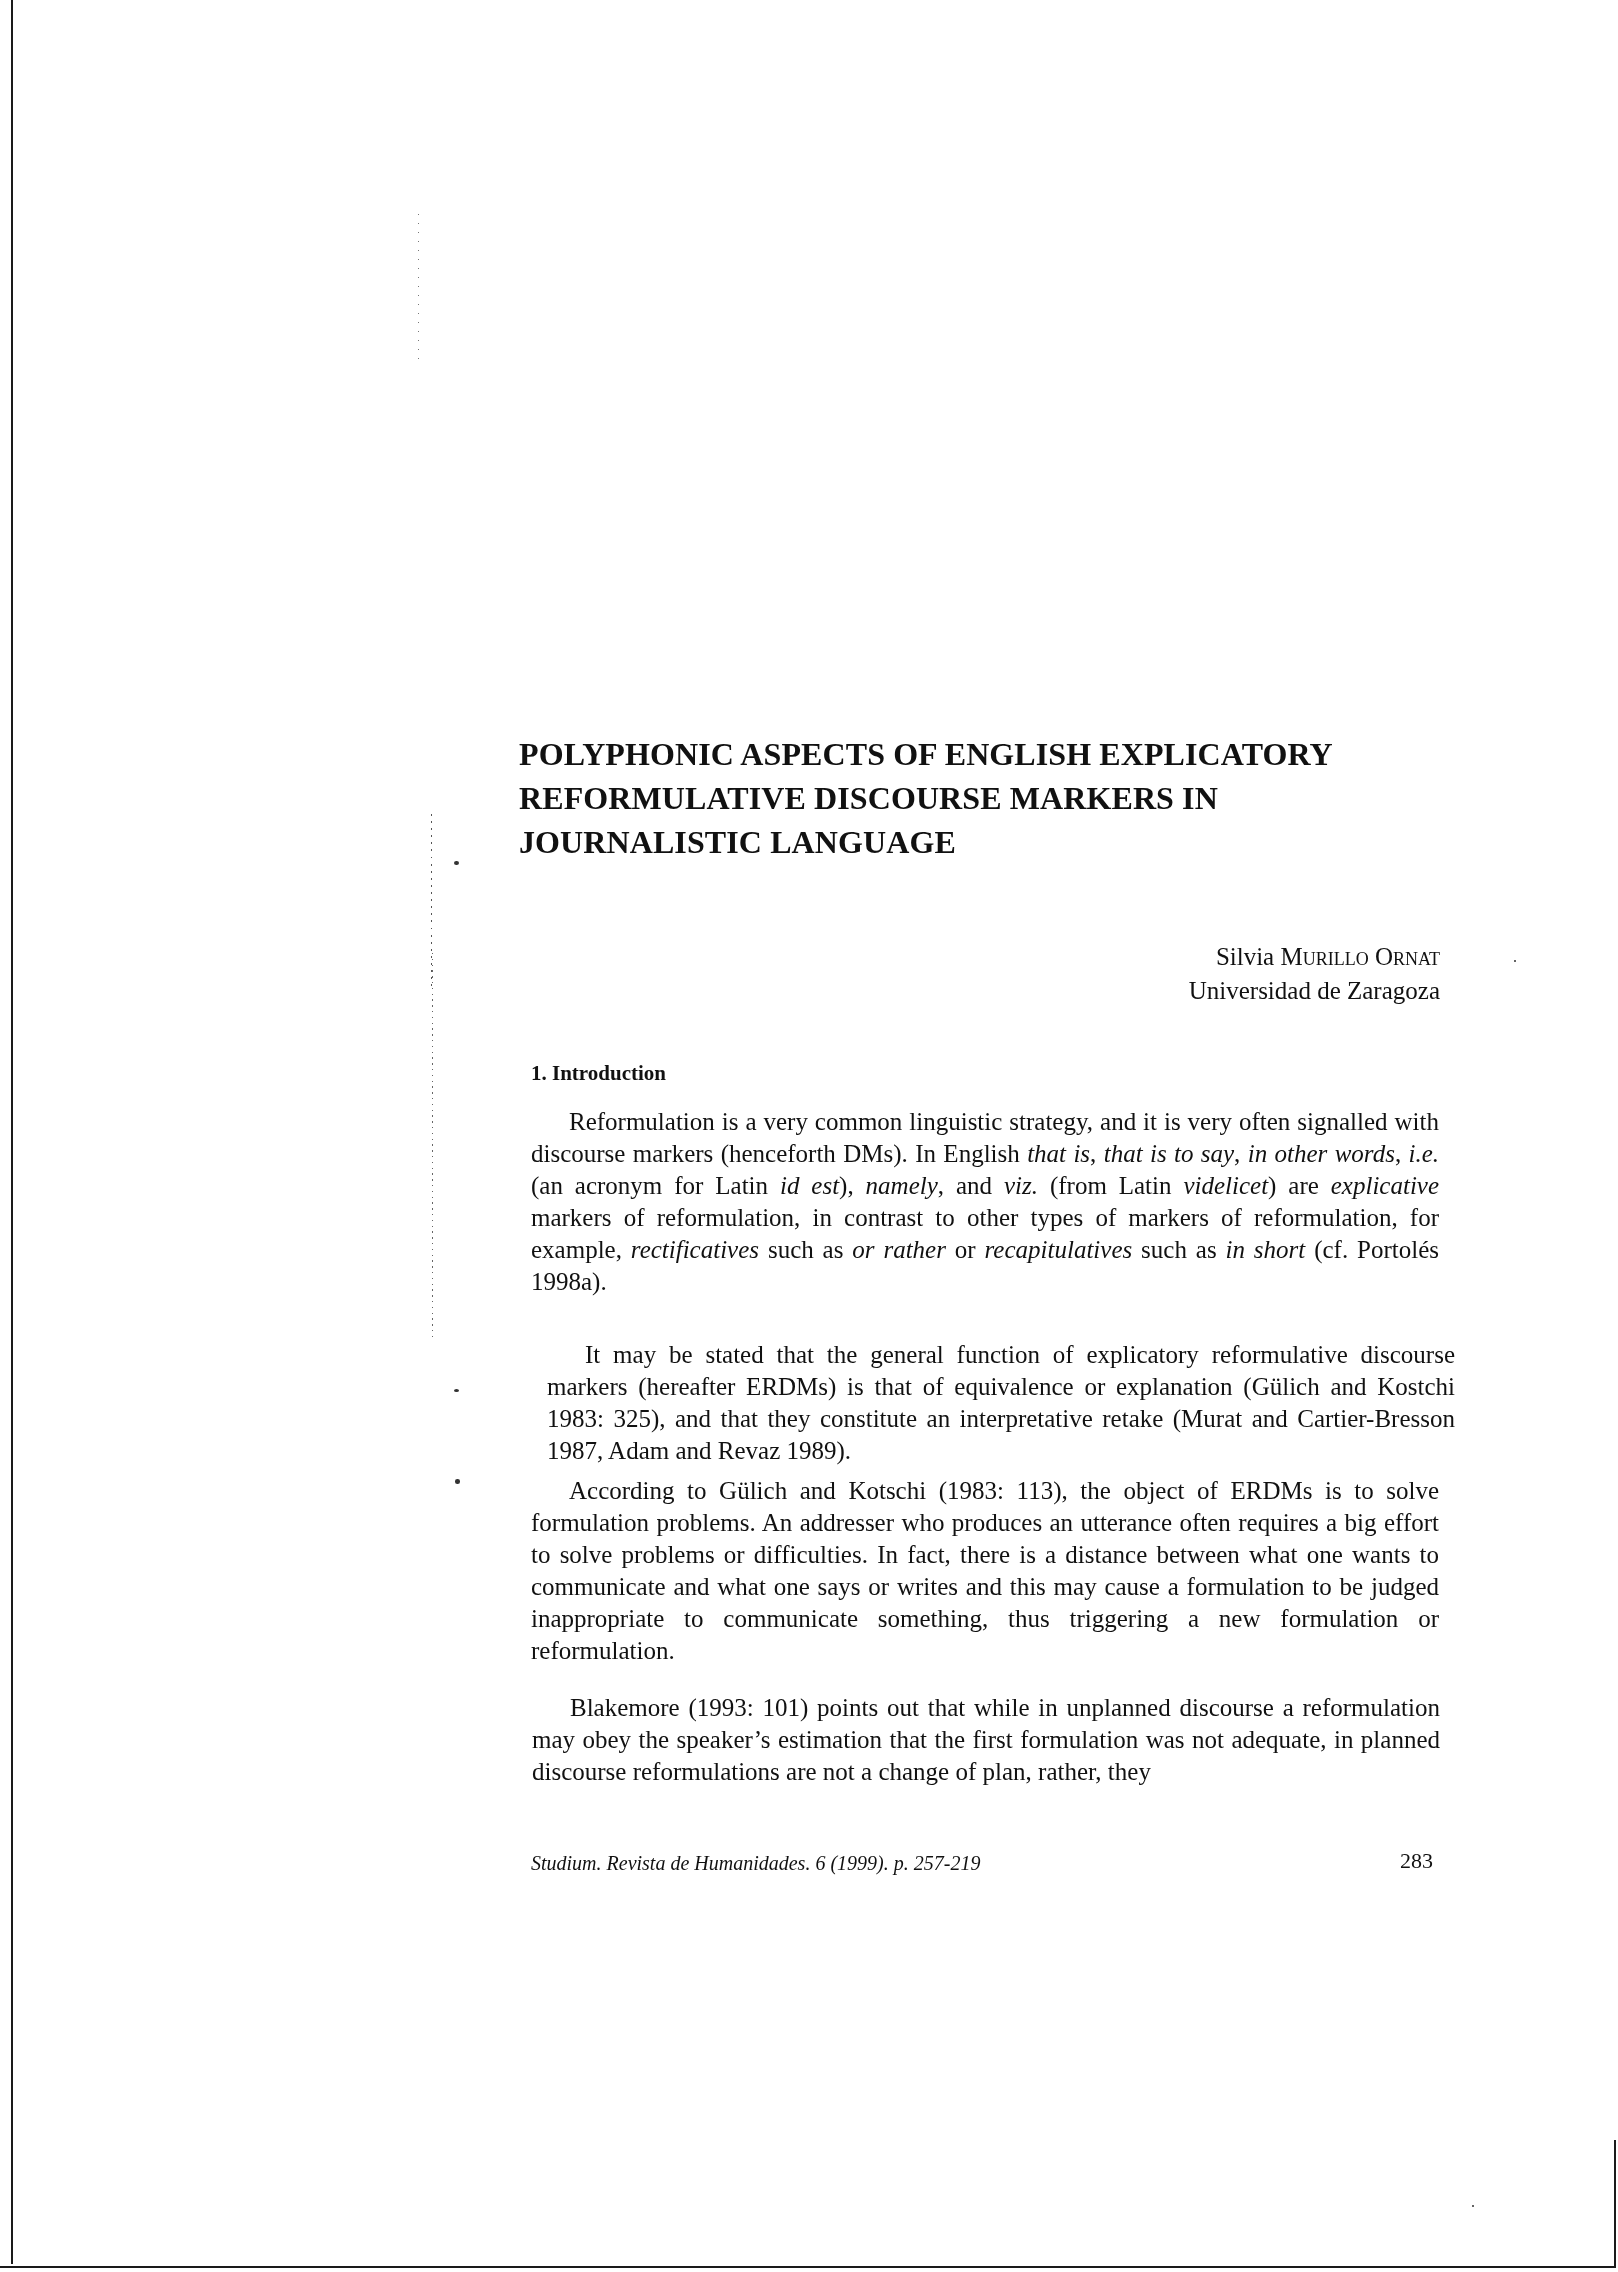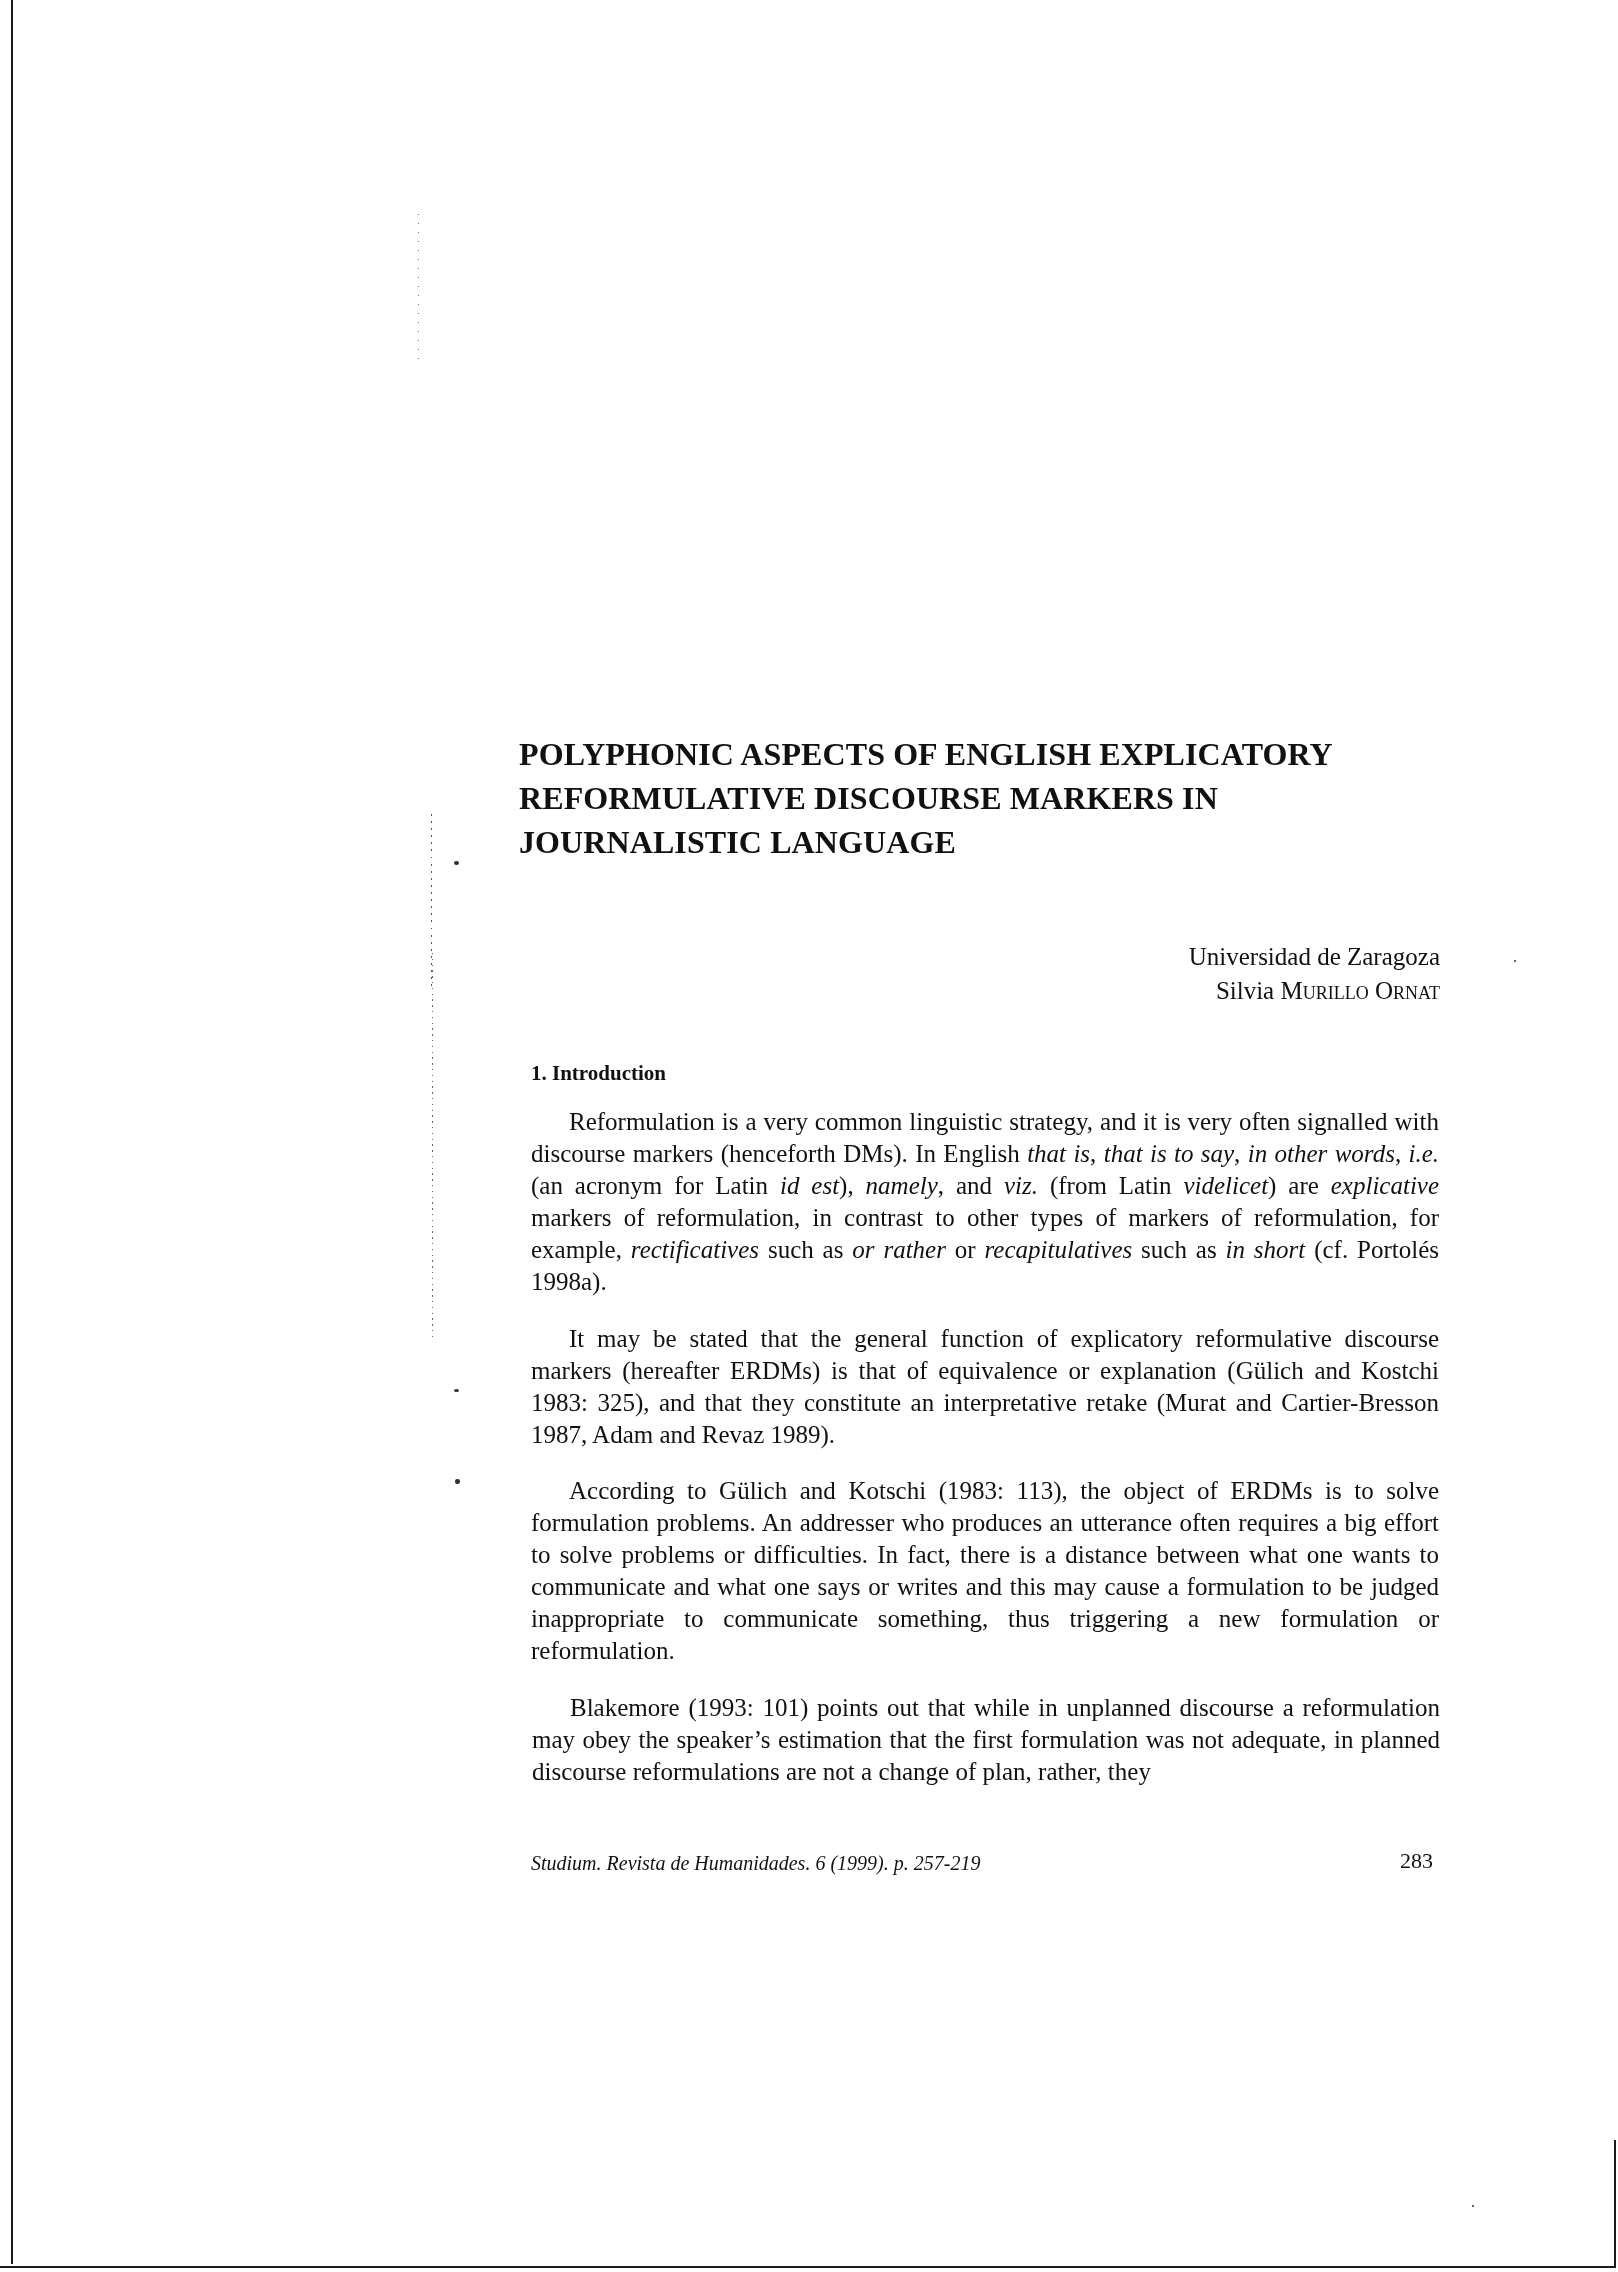--- a/index.html
+++ b/index.html
@@ -83,29 +83,29 @@
 <div class="speck" style="left:1514px;top:960px;width:1.9px;height:1.9px;"></div>
 <div class="speck" style="left:1472px;top:2205px;width:1.9px;height:1.9px;"></div>
 
 <div class="title">
   <div>POLYPHONIC ASPECTS OF ENGLISH EXPLICATORY</div>
   <div>REFORMULATIVE DISCOURSE MARKERS IN</div>
   <div>JOURNALISTIC LANGUAGE</div>
 </div>
 
 <div class="author-block">
-  <div>Universidad de Zaragoza</div>
   <div>
     <span>Silvia</span>
     <span class="sc">Murillo Ornat</span>
   </div>
+  <div>Universidad de Zaragoza</div>
 </div>
 
 <div class="section-heading">1. Introduction</div>
 
 <p class="body-text p1" style="margin:0"><span>Reformulation is a very common linguistic strategy, and it is very often signalled with discourse markers (henceforth DMs). In English </span><em>that is</em><span>, </span><em>that is to say</em><span>, </span><em>in other words</em><span>, </span><em>i.e.</em><span> (an acronym for Latin </span><em>id est</em><span>), </span><em>namely</em><span>, and </span><em>viz.</em><span> (from Latin </span><em>videlicet</em><span>) are </span><em>explicative</em><span> markers of reformulation, in contrast to other types of markers of refor­mulation, for example, </span><em>rectificatives</em><span> such as </span><em>or rather</em><span> or </span><em>recapitulatives</em><span> such as </span><em>in short</em><span> (cf. Portolés 1998a).</span></p>
-<p class="body-text p2" style="margin:0"><span>It may be stated that the general function of explicatory reformulative discourse markers (hereafter ERDMs) is that of equivalence or explanation (Gülich and Kostchi 1983: 325), and that they constitute an interpretative retake (Murat and Cartier-Bresson 1987, Adam and Revaz 1989).</span></p>
+<p class="body-text p2" style="margin:16px"><span>It may be stated that the general function of explicatory reformulative discourse markers (hereafter ERDMs) is that of equivalence or explanation (Gülich and Kostchi 1983: 325), and that they constitute an interpretative retake (Murat and Cartier-Bresson 1987, Adam and Revaz 1989).</span></p>
 <p class="body-text p3" style="margin:0"><span>According to Gülich and Kotschi (1983: 113), the object of ERDMs is to solve formulation problems. An addresser who produces an utterance often requires a big effort to solve problems or difficulties. In fact, there is a distance between what one wants to communicate and what one says or writes and this may cause a formulation to be judged inappropriate to communicate something, thus triggering a new formu­lation or reformulation.</span></p>
 <p class="body-text p4" style="margin:1px"><span>Blakemore (1993: 101) points out that while in unplanned discourse a reformulation may obey the speaker’s estimation that the first formulation was not adequate, in planned discourse reformulations are not a change of plan, rather, they</span></p>
 
 <div class="footer-journal">Studium. Revista de Humanidades. 6 (1999). p. 257-219</div>
 <div class="footer-page">283</div>
 
 
 </body></html>

